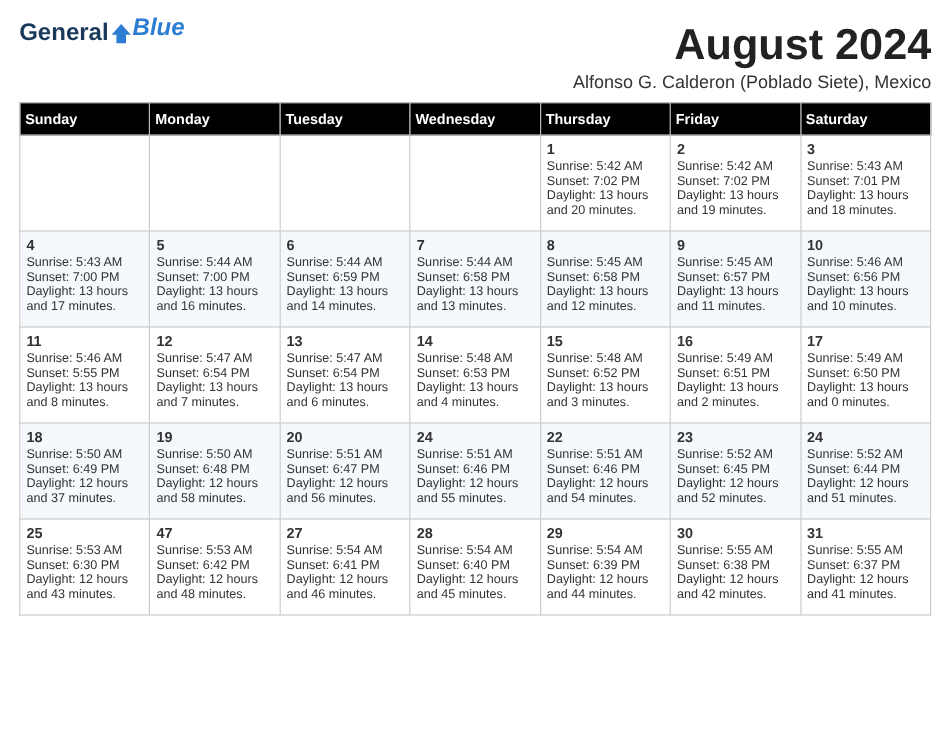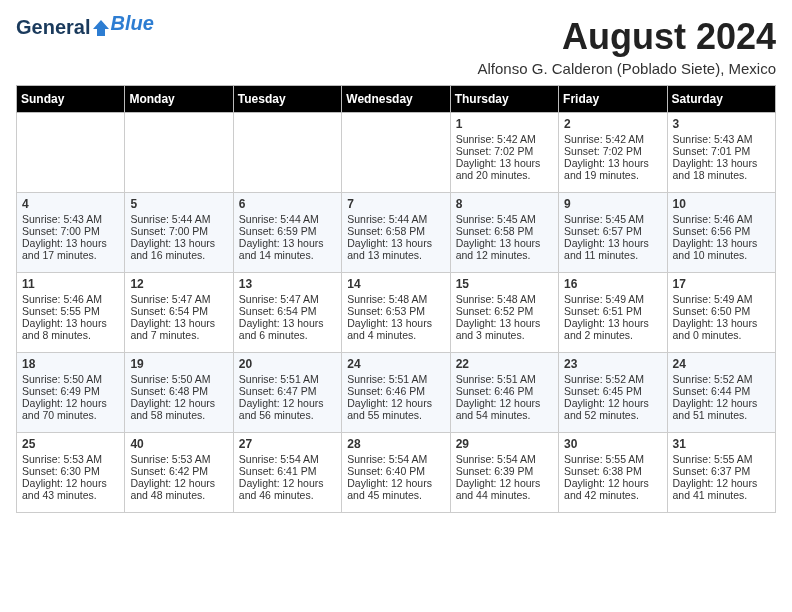--- a/index.html
+++ b/index.html
@@ -232,21 +232,21 @@
           <div>Daylight: 13 hours</div>
           <div>and 0 minutes.</div>
         </td>
       </tr>
       <tr>
         <td>
           <span class="day-num">18</span>
           <div>Sunrise: 5:50 AM</div>
           <div>Sunset: 6:49 PM</div>
           <div>Daylight: 12 hours</div>
-          <div>and 70 minutes.</div>
+          <div>and 37 minutes.</div>
         </td>
         <td>
           <span class="day-num">19</span>
           <div>Sunrise: 5:50 AM</div>
           <div>Sunset: 6:48 PM</div>
           <div>Daylight: 12 hours</div>
           <div>and 58 minutes.</div>
         </td>
         <td>
           <span class="day-num">20</span>
@@ -286,21 +286,21 @@
       </tr>
       <tr>
         <td>
           <span class="day-num">25</span>
           <div>Sunrise: 5:53 AM</div>
           <div>Sunset: 6:30 PM</div>
           <div>Daylight: 12 hours</div>
           <div>and 43 minutes.</div>
         </td>
         <td>
-          <span class="day-num">40</span>
+          <span class="day-num">47</span>
           <div>Sunrise: 5:53 AM</div>
           <div>Sunset: 6:42 PM</div>
           <div>Daylight: 12 hours</div>
           <div>and 48 minutes.</div>
         </td>
         <td>
           <span class="day-num">27</span>
           <div>Sunrise: 5:54 AM</div>
           <div>Sunset: 6:41 PM</div>
           <div>Daylight: 12 hours</div>

